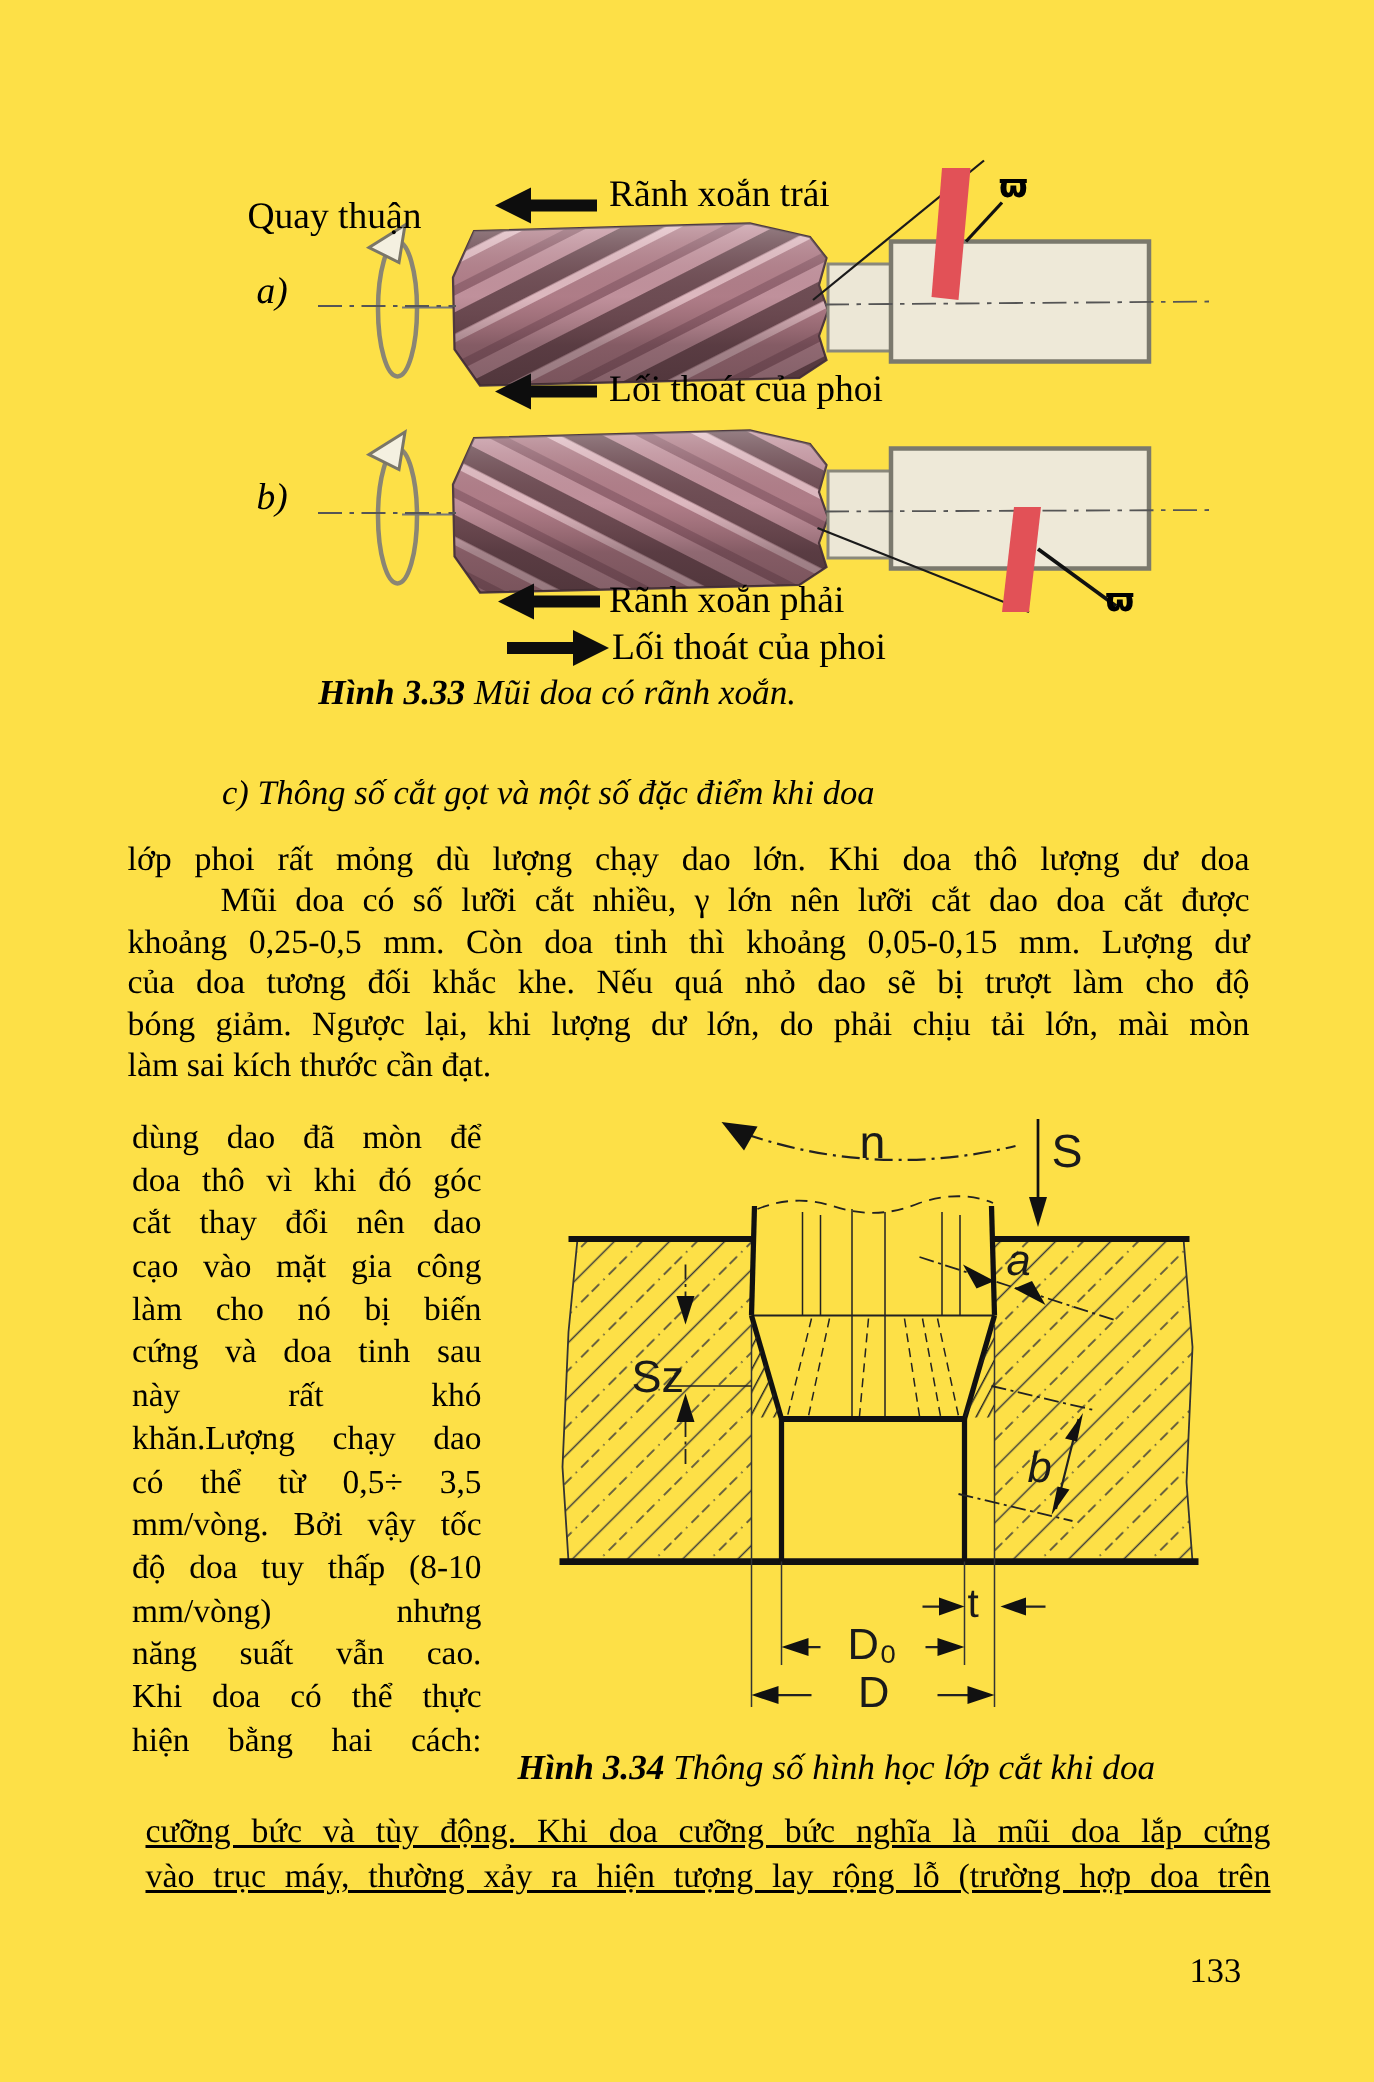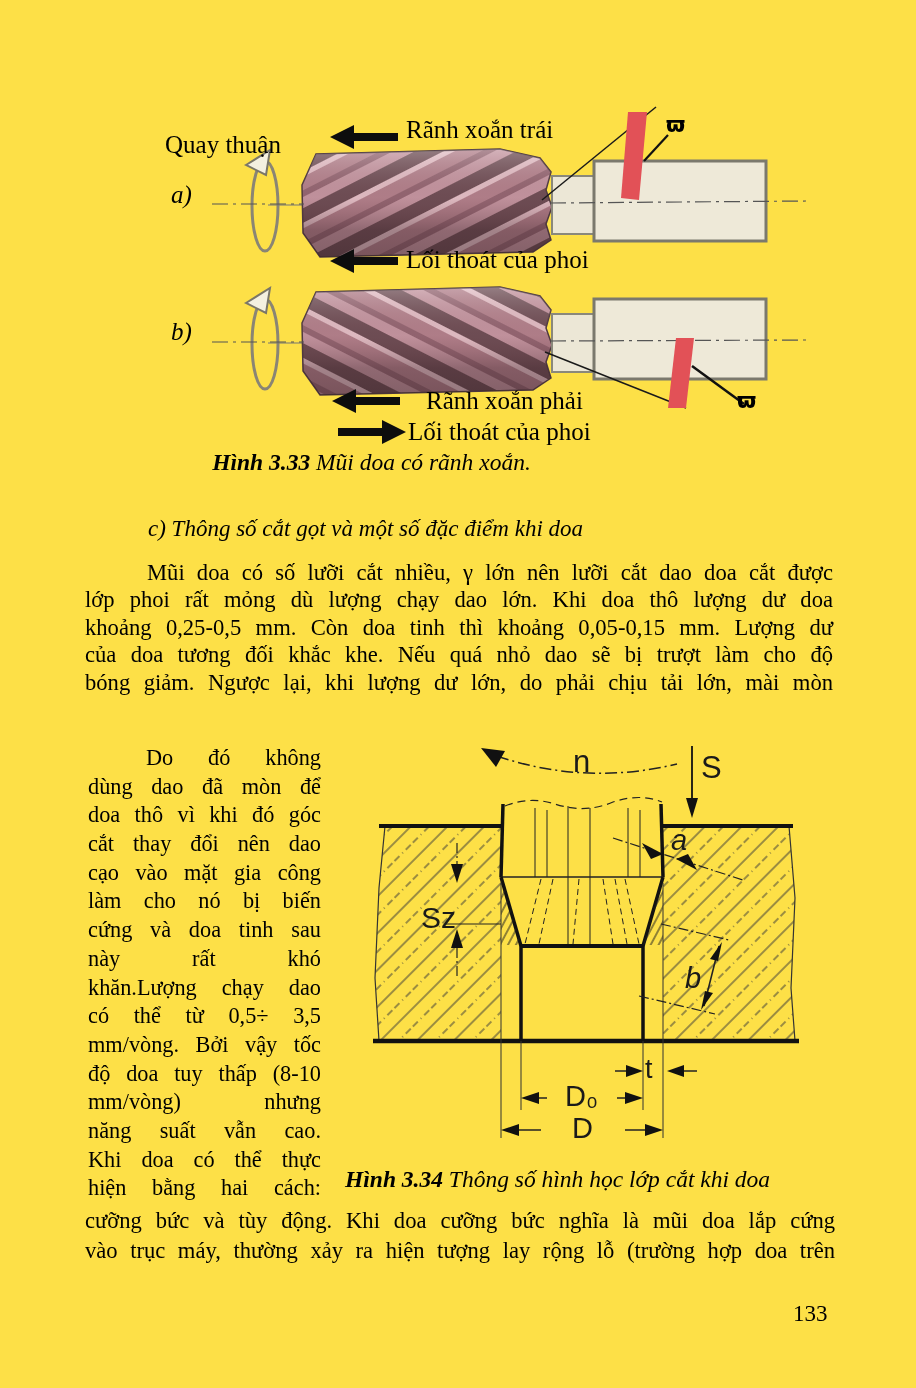--- a/index.html
+++ b/index.html
@@ -90,40 +90,40 @@
       <path d="M 286 337 L 262 325 L 262 333 L 218 333 L 218 341 L 262 341 L 262 349 Z"></path>
     </g>
   </svg>
 
   <div class="abs figlabel" style="left:165px;top:131px;">Quay thuận</div>
   <div class="abs figlabel ital" style="left:171px;top:181px;">a)</div>
   <div class="abs figlabel" style="left:406px;top:116px;">Rãnh xoắn trái</div>
   <div class="abs omega" style="left:666px;top:114px;">ϖ</div>
   <div class="abs figlabel" style="left:406px;top:246px;">Lối thoát của phoi</div>
   <div class="abs figlabel ital" style="left:171px;top:318px;">b)</div>
-  <div class="abs figlabel" style="left:426px;top:387px;">Rãnh xoắn phải</div>
+  <div class="abs figlabel" style="left:406px;top:387px;">Rãnh xoắn phải</div>
   <div class="abs figlabel" style="left:408px;top:418px;">Lối thoát của phoi</div>
   <div class="abs omega" style="left:737px;top:390px;">ϖ</div>
 
   <div class="abs caption" style="left:0;top:449px;width:743px;text-align:center;">
     <b>Hình 3.33</b><span> Mũi doa có rãnh xoắn.</span>
   </div>
 
   <div class="abs heading" style="left:148px;top:516px;">c) Thông số cắt gọt và một số đặc điểm khi doa</div>
 
   <div class="abs" style="left:85px;top:559px;">
+    <div class="p1line">lớp phoi rất mỏng dù lượng chạy dao lớn. Khi doa thô lượng dư doa</div>
     <div class="p1line indent1">Mũi doa có số lưỡi cắt nhiều, γ lớn nên lưỡi cắt dao doa cắt được</div>
-    <div class="p1line">lớp phoi rất mỏng dù lượng chạy dao lớn. Khi doa thô lượng dư doa</div>
     <div class="p1line">khoảng 0,25-0,5 mm. Còn doa tinh thì khoảng 0,05-0,15 mm. Lượng dư</div>
     <div class="p1line">của doa tương đối khắc khe. Nếu quá nhỏ dao sẽ bị trượt làm cho độ</div>
     <div class="p1line">bóng giảm. Ngược lại, khi lượng dư lớn, do phải chịu tải lớn, mài mòn</div>
+    <div class="p1line lastline">làm sai kích thước cần đạt.</div>
   </div>
 
   <div class="abs" style="left:88px;top:744px;">
-    <div class="colline colindent">Do đó không</div>
     <div class="colline">dùng dao đã mòn để</div>
     <div class="colline">doa thô vì khi đó góc</div>
     <div class="colline">cắt thay đổi nên dao</div>
     <div class="colline">cạo vào mặt gia công</div>
     <div class="colline">làm cho nó bị biến</div>
     <div class="colline">cứng và doa tinh sau</div>
     <div class="colline">này rất khó</div>
     <div class="colline">khăn.Lượng chạy dao</div>
     <div class="colline">có thể từ 0,5÷ 3,5</div>
     <div class="colline">mm/vòng. Bởi vậy tốc</div>
@@ -248,20 +248,20 @@
     <text x="340" y="250" class="flab" font-size="29" font-style="italic">b</text>
     <text x="300" y="340" class="flab" font-size="27">t</text>
     <text x="220" y="368" class="flab" font-size="29">D₀</text>
     <text x="227" y="400" class="flab" font-size="29">D</text>
   </svg>
 
   <div class="abs caption" style="left:345px;top:1166px;width:465px;text-align:left;">
     <b>Hình 3.34</b><span> Thông số hình học lớp cắt khi doa</span>
   </div>
 
-  <div class="abs" style="left:85px;top:1206px;">
+  <div class="abs" style="left:97px;top:1206px;text-decoration:underline;">
     <div class="p2line">cưỡng bức và tùy động. Khi doa cưỡng bức nghĩa là mũi doa lắp cứng</div>
     <div class="p2line">vào trục máy, thường xảy ra hiện tượng lay rộng lỗ (trường hợp doa trên</div>
   </div>
 
   <div class="abs pagenum" style="left:793px;top:1301px;">133</div>
 
 </div>
 
 </body></html>

